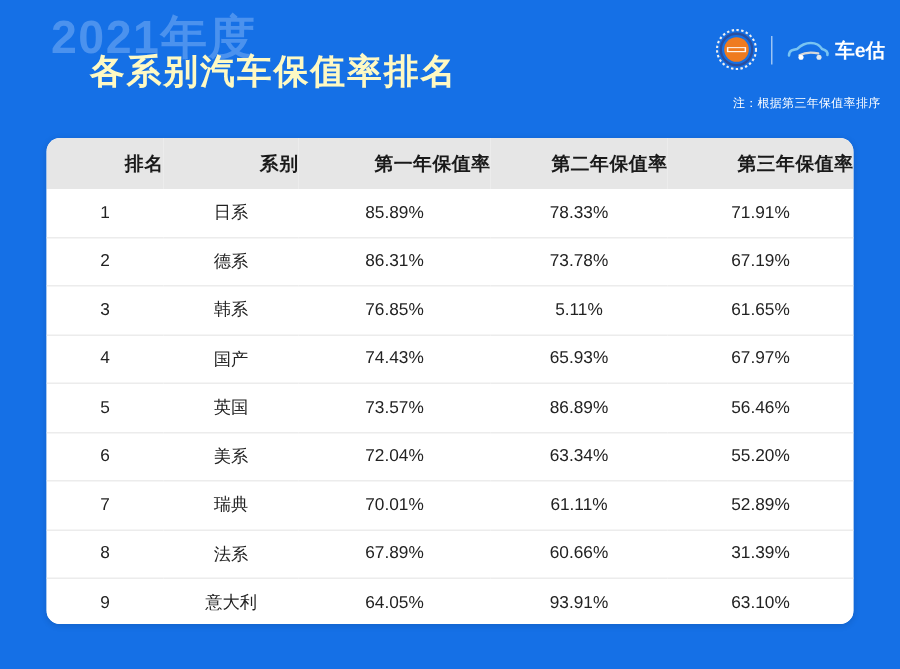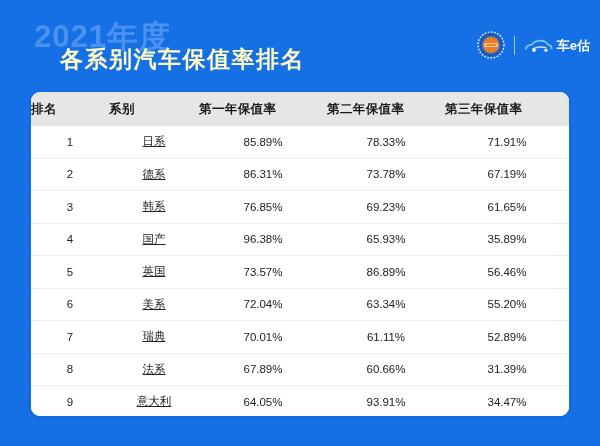--- a/index.html
+++ b/index.html
@@ -19,21 +19,21 @@
     width: 600px;
     height: 446px;
     background: #1570e6;
     overflow: hidden;
   }
 
   
   .header {
     position: absolute;
     left: 0;
-    top: 12px;
+    top: 0;
     width: 600px;
     height: 109px;
   }
   .watermark-year {
     position: absolute;
     left: 34px;
     top: 9px;
     font-size: 31px;
     font-weight: bold;
     letter-spacing: 1px;
@@ -121,21 +121,21 @@
     border-collapse: collapse;
     table-layout: fixed;
   }
   .table thead th {
     background: #e6e6e6;
     height: 34px;
     font-size: 12.5px;
     font-weight: bold;
     color: #1a1a1a;
     letter-spacing: 0.4px;
-    text-align: left;
+    text-align: right;
     padding: 0;
     vertical-align: middle;
   }
   .table tbody td {
     height: 31.5px;
     font-size: 11.5px;
     color: #222222;
     text-align: center;
     padding: 0;
     vertical-align: middle;
@@ -145,21 +145,21 @@
   }
   .table tbody tr:first-child td {
     border-top: none;
   }
   .col-rank   { width: 78px; }
   .col-series { width: 90px; }
   .col-y1     { width: 128px; }
   .col-y2     { width: 118px; }
   .col-y3     { width: 124px; }
   td.cell-rank { font-weight: bold; font-size: 11.5px; }
-  td.cell-series { font-weight: bold; font-size: 12px; text-decoration: underline; }
+  td.cell-series { font-weight: bold; font-size: 12px; }
   td.cell-pct { font-weight: bold; font-size: 11.5px; }
 </style>
 </head>
 <body>
 
 <div class="poster">
 
   <div class="header">
     <div class="watermark-year">2021年度</div>
     <div class="main-title">各系别汽车保值率排名</div>
@@ -181,20 +181,21 @@
         <svg class="car-mark" viewBox="0 0 30 17" width="30" height="17" aria-hidden="true">
           <path d="M2 12 C2 8.5 5 8 7.5 7.6 C10 5 13 3.6 16.5 3.6 C20 3.6 22.5 5 24 7.6 C26.5 8.2 28 9.5 27.6 11.6" fill="none" stroke="#79c4f2" stroke-width="1.7" stroke-linecap="round"></path>
           <path d="M9 11.8 C12 10.2 17 9.6 21.5 10.6" fill="none" stroke="#d8d8d8" stroke-width="1.5" stroke-linecap="round"></path>
           <circle cx="10" cy="13.2" r="1.7" fill="#ffffff"></circle>
           <circle cx="22" cy="13.2" r="1.7" fill="#dfe7ee"></circle>
         </svg>
         <span class="brand-text">车e估</span>
       </span>
     </div>
 
+    <div class="note">注：根据第三年保值率排序</div>
   </div>
 
   <div class="card">
     <table class="table">
       <colgroup>
         <col class="col-rank">
           <col class="col-series">
           <col class="col-y1">
           <col class="col-y2">
           <col class="col-y3">
@@ -220,29 +221,29 @@
             <td class="cell-rank">2</td>
             <td class="cell-series">德系</td>
             <td class="cell-pct">86.31%</td>
             <td class="cell-pct">73.78%</td>
             <td class="cell-pct">67.19%</td>
           </tr>
           <tr>
             <td class="cell-rank">3</td>
             <td class="cell-series">韩系</td>
             <td class="cell-pct">76.85%</td>
-            <td class="cell-pct">69.23%</td>
+            <td class="cell-pct">5.11%</td>
             <td class="cell-pct">61.65%</td>
           </tr>
           <tr>
             <td class="cell-rank">4</td>
             <td class="cell-series">国产</td>
-            <td class="cell-pct">96.38%</td>
+            <td class="cell-pct">74.43%</td>
             <td class="cell-pct">65.93%</td>
-            <td class="cell-pct">35.89%</td>
+            <td class="cell-pct">67.97%</td>
           </tr>
           <tr>
             <td class="cell-rank">5</td>
             <td class="cell-series">英国</td>
             <td class="cell-pct">73.57%</td>
             <td class="cell-pct">86.89%</td>
             <td class="cell-pct">56.46%</td>
           </tr>
           <tr>
             <td class="cell-rank">6</td>
@@ -263,19 +264,19 @@
             <td class="cell-series">法系</td>
             <td class="cell-pct">67.89%</td>
             <td class="cell-pct">60.66%</td>
             <td class="cell-pct">31.39%</td>
           </tr>
           <tr>
             <td class="cell-rank">9</td>
             <td class="cell-series">意大利</td>
             <td class="cell-pct">64.05%</td>
             <td class="cell-pct">93.91%</td>
-            <td class="cell-pct">34.47%</td>
+            <td class="cell-pct">63.10%</td>
           </tr>
         </tbody>
     </table>
   </div>
 
 </div>
 
 </body></html>

